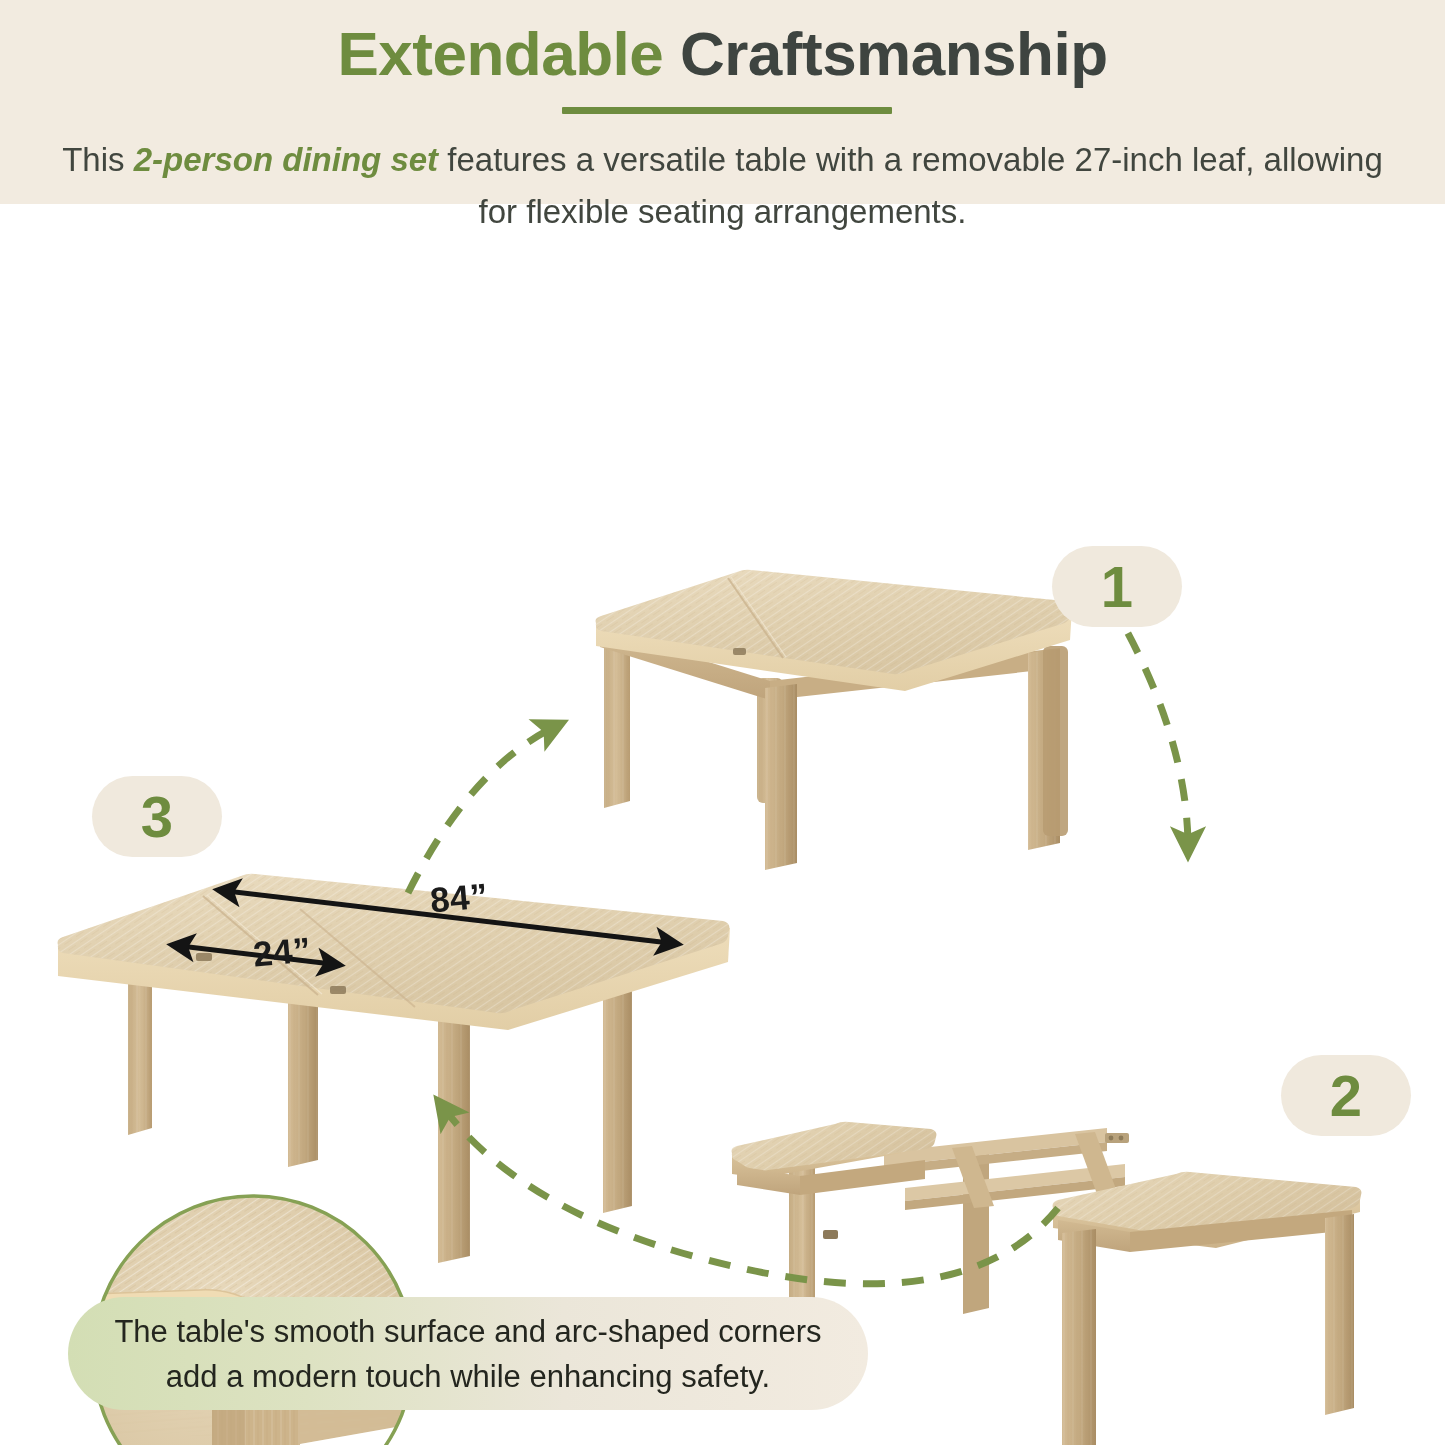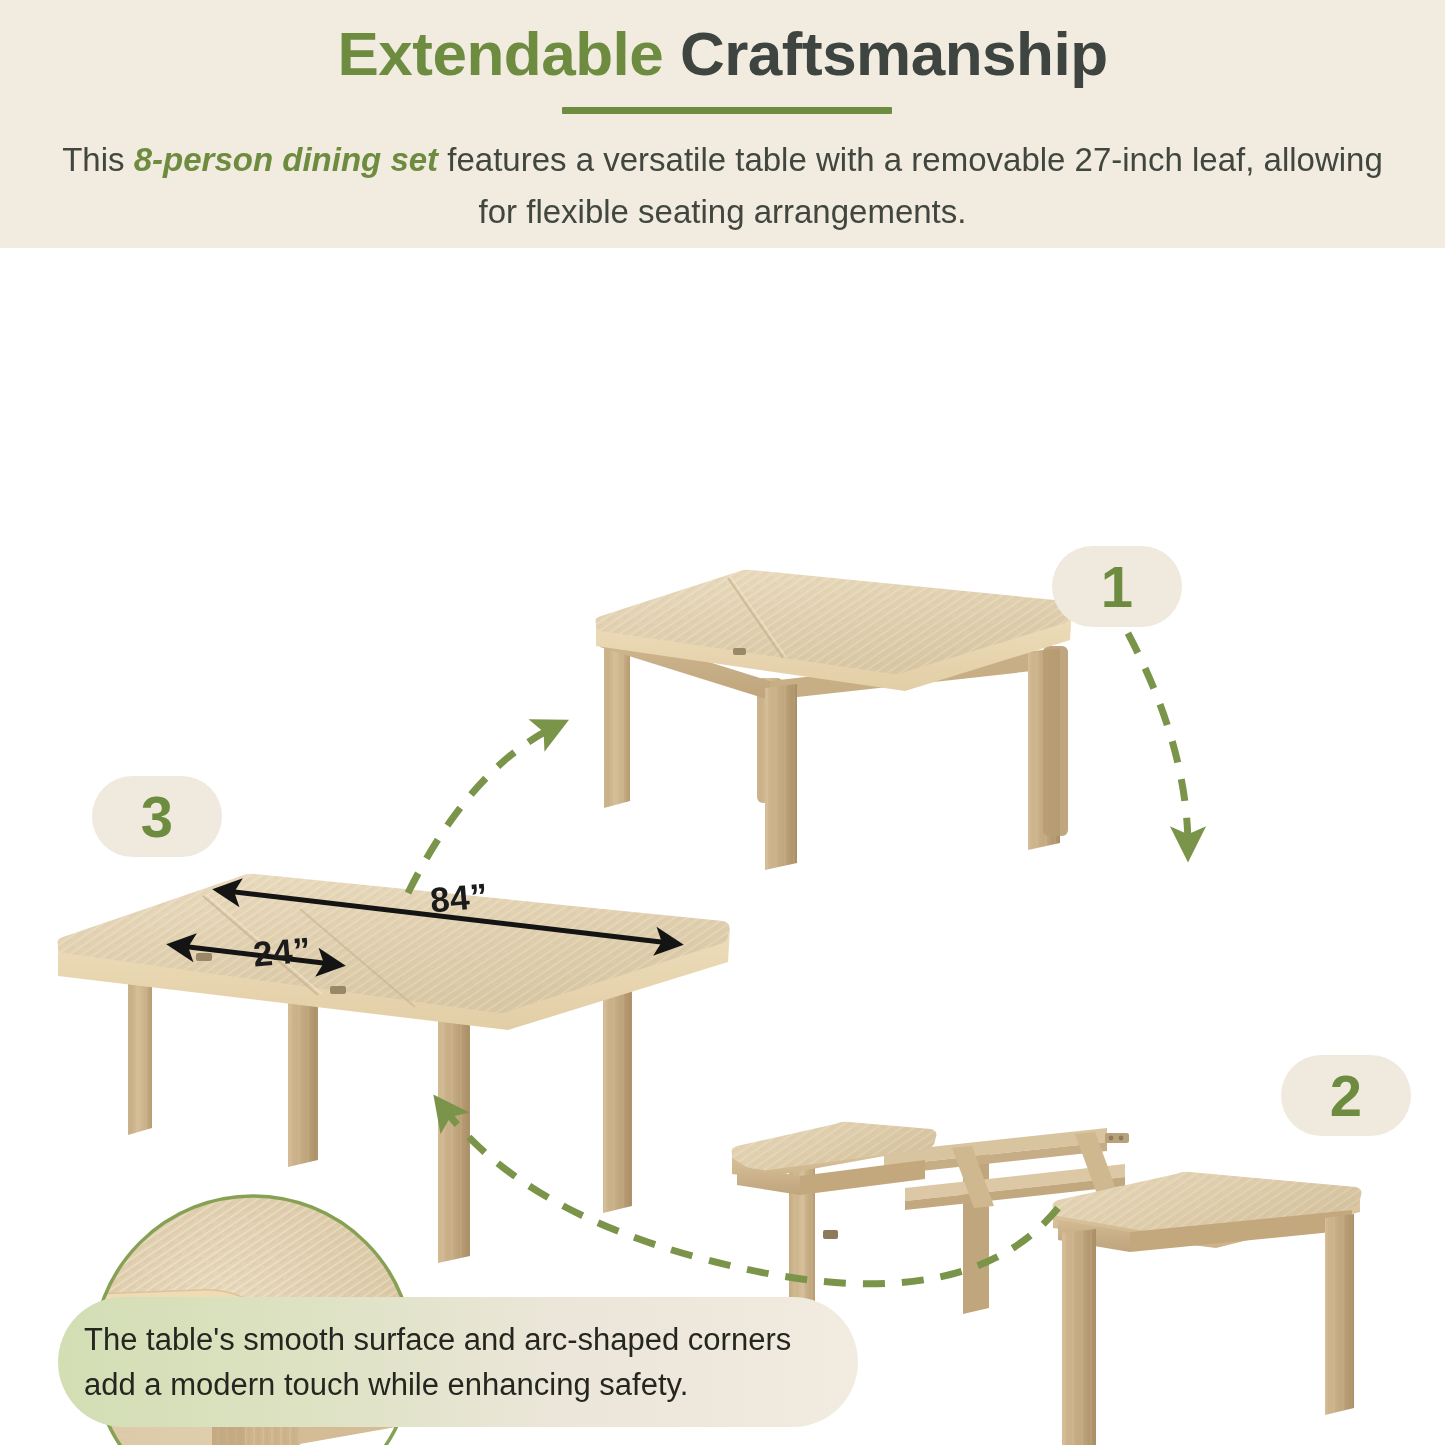--- a/index.html
+++ b/index.html
@@ -6,21 +6,21 @@
   body{
     width:1445px;height:1445px;
     background:#ffffff;
     font-family:"Liberation Sans", sans-serif;
     overflow:hidden;
     position:relative;
   }
 
   
   .header{
-    position:absolute;left:0;top:0;width:1445px;height:248px;
+    position:absolute;left:0;top:0;width:1445px;height:204px;
     background:#F2EBE0;
     box-sizing:border-box;
   }
   .title{
     position:absolute;left:0;top:18px;width:1445px;
     text-align:center;
     font-size:62px;font-weight:bold;letter-spacing:-0.5px;
     white-space:nowrap;
   }
   .title .t-green{color:#6E8C3F;}
@@ -62,43 +62,43 @@
     color:#1B1B1B;font-weight:bold;
     font-size:35px;
     letter-spacing:0.5px;
     white-space:nowrap;
   }
   .dim-84{left:430px;top:630px;transform:rotate(-5deg);}
   .dim-24{left:253px;top:684px;transform:rotate(-5deg);}
 
   
   .caption{
-    position:absolute;left:58px;top:1297px;
-    width:800px;height:130px;
+    position:absolute;left:68px;top:1297px;
+    width:800px;height:113px;
     border-radius:999px;
     background:linear-gradient(90deg,#D3DEB4 0%,#DDE2C2 30%,#EBE6D9 62%,#F2EBE0 100%);
     display:flex;align-items:center;justify-content:center;
-    text-align:left;
+    text-align:center;
   }
   .caption-text{
     font-size:31px;line-height:45px;color:#24261F;
     padding:0 26px;
   }
 </style>
 </head>
 <body>
 
 <div class="header">
   <div class="title">
     <span class="t-green">Extendable</span>
     <span class="t-dark">Craftsmanship</span>
   </div>
   <div class="divider"></div>
   <div class="subtitle">
-    <span>This </span><span class="s-accent">8-person dining set</span><span> features a versatile table with a removable 27-inch leaf, allowing for flexible seating arrangements.</span>
+    <span>This </span><span class="s-accent">2-person dining set</span><span> features a versatile table with a removable 27-inch leaf, allowing for flexible seating arrangements.</span>
   </div>
 </div>
 
 <div class="stage">
 
   <svg class="svg-layer" viewBox="0 0 1445 1197">
     <defs>
 
       <linearGradient id="gTop" x1="0" y1="0" x2="0.4" y2="1">
         <stop offset="0" stop-color="#EADCC0"></stop>

